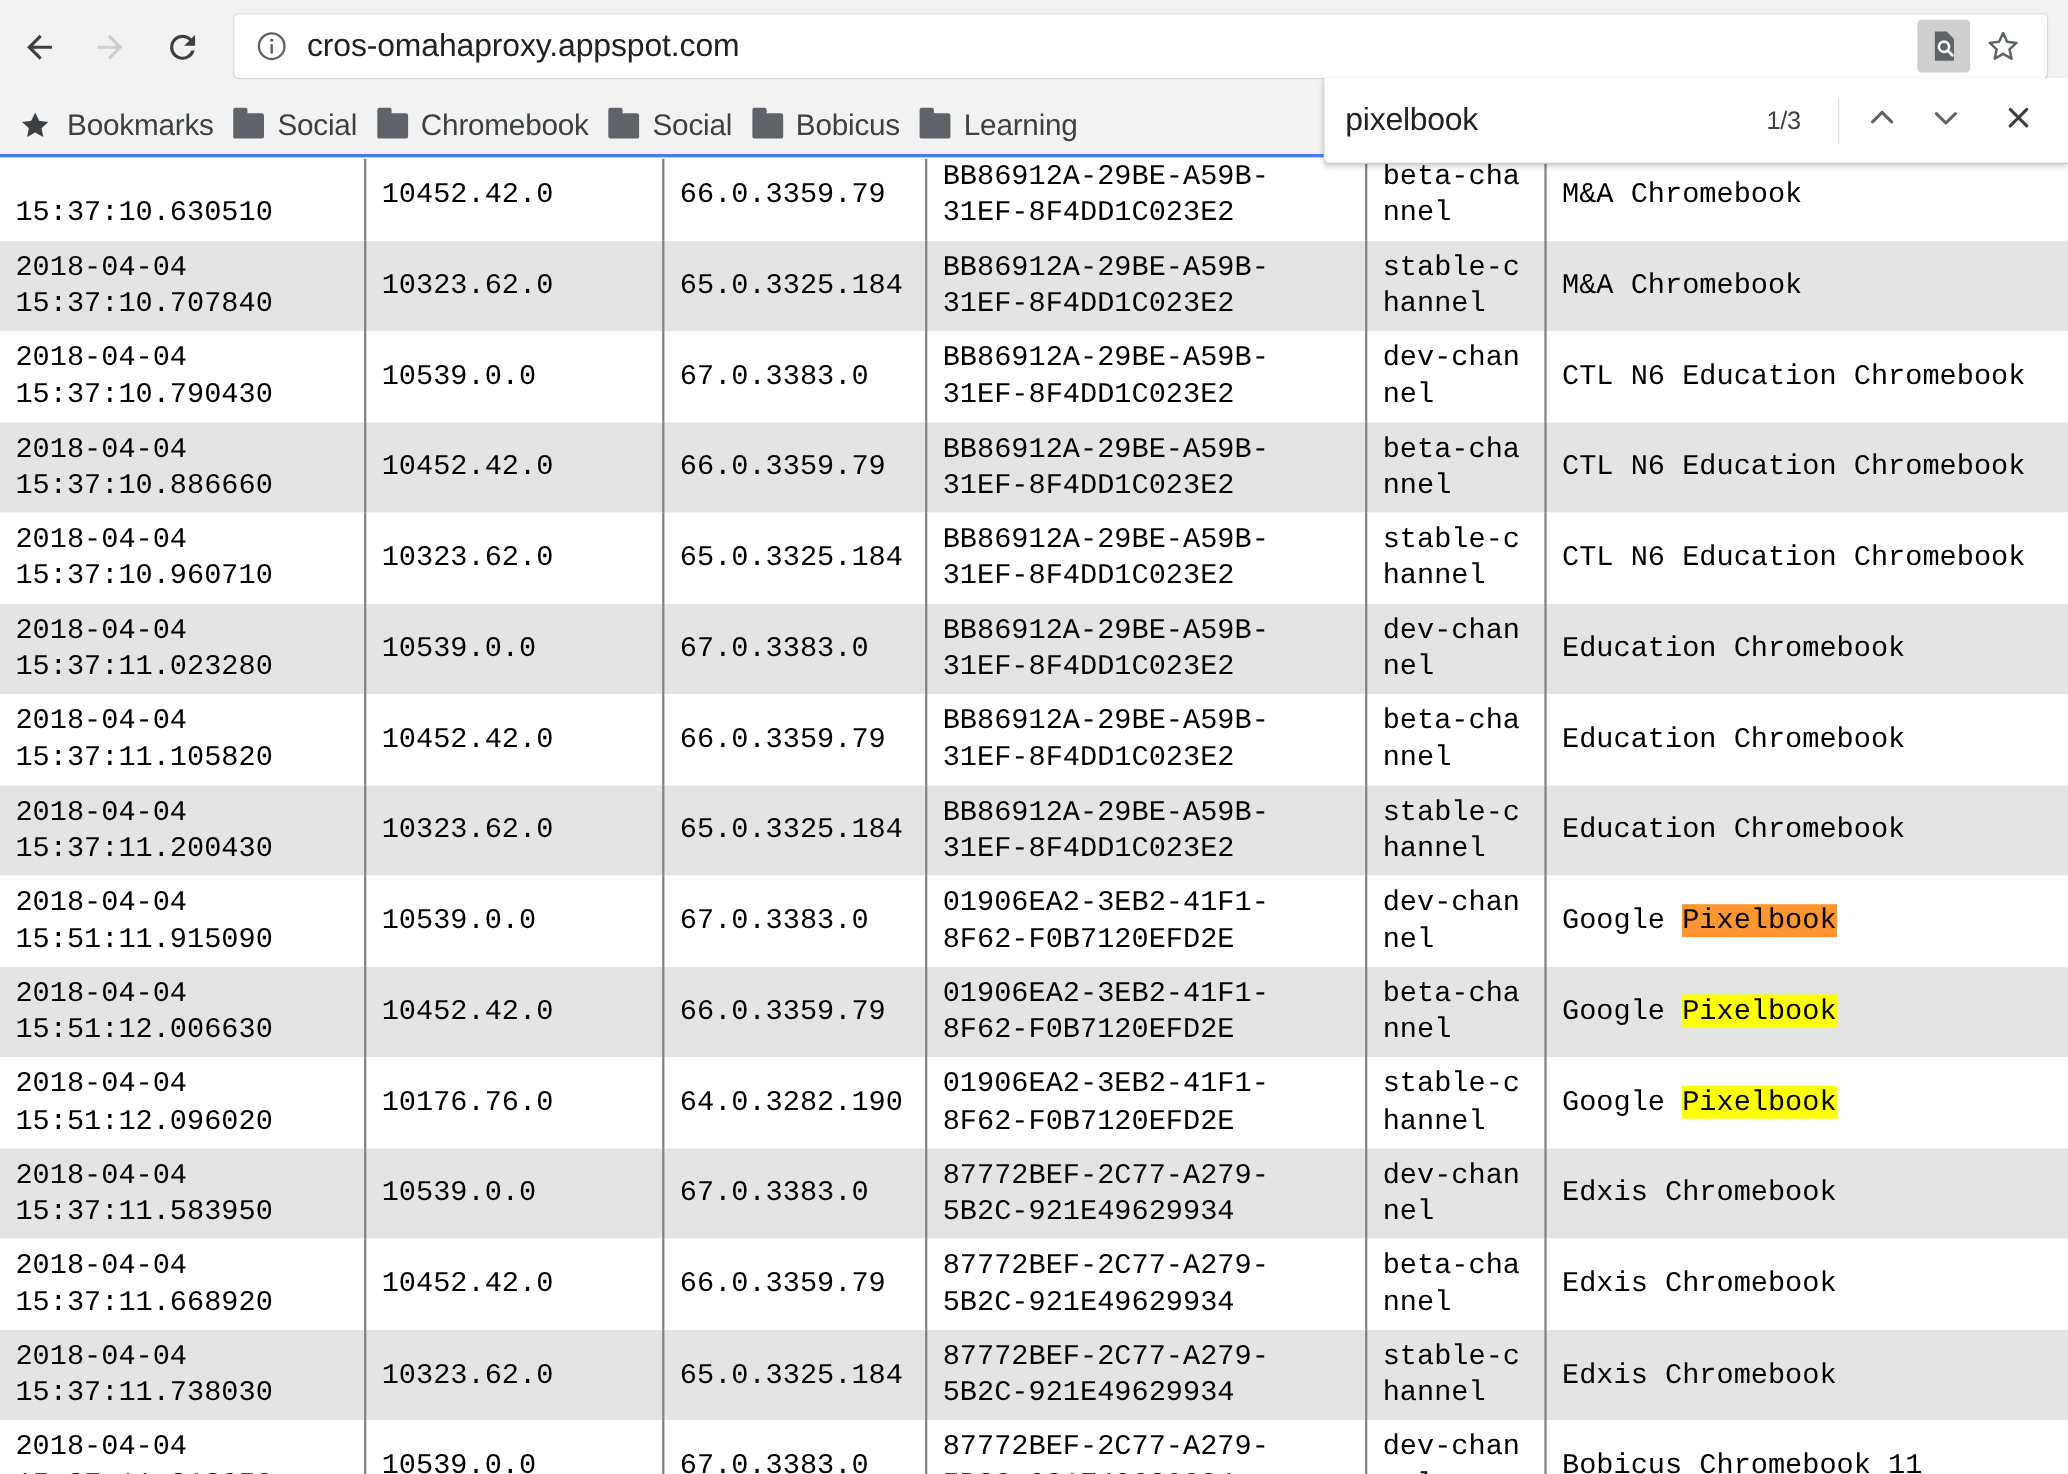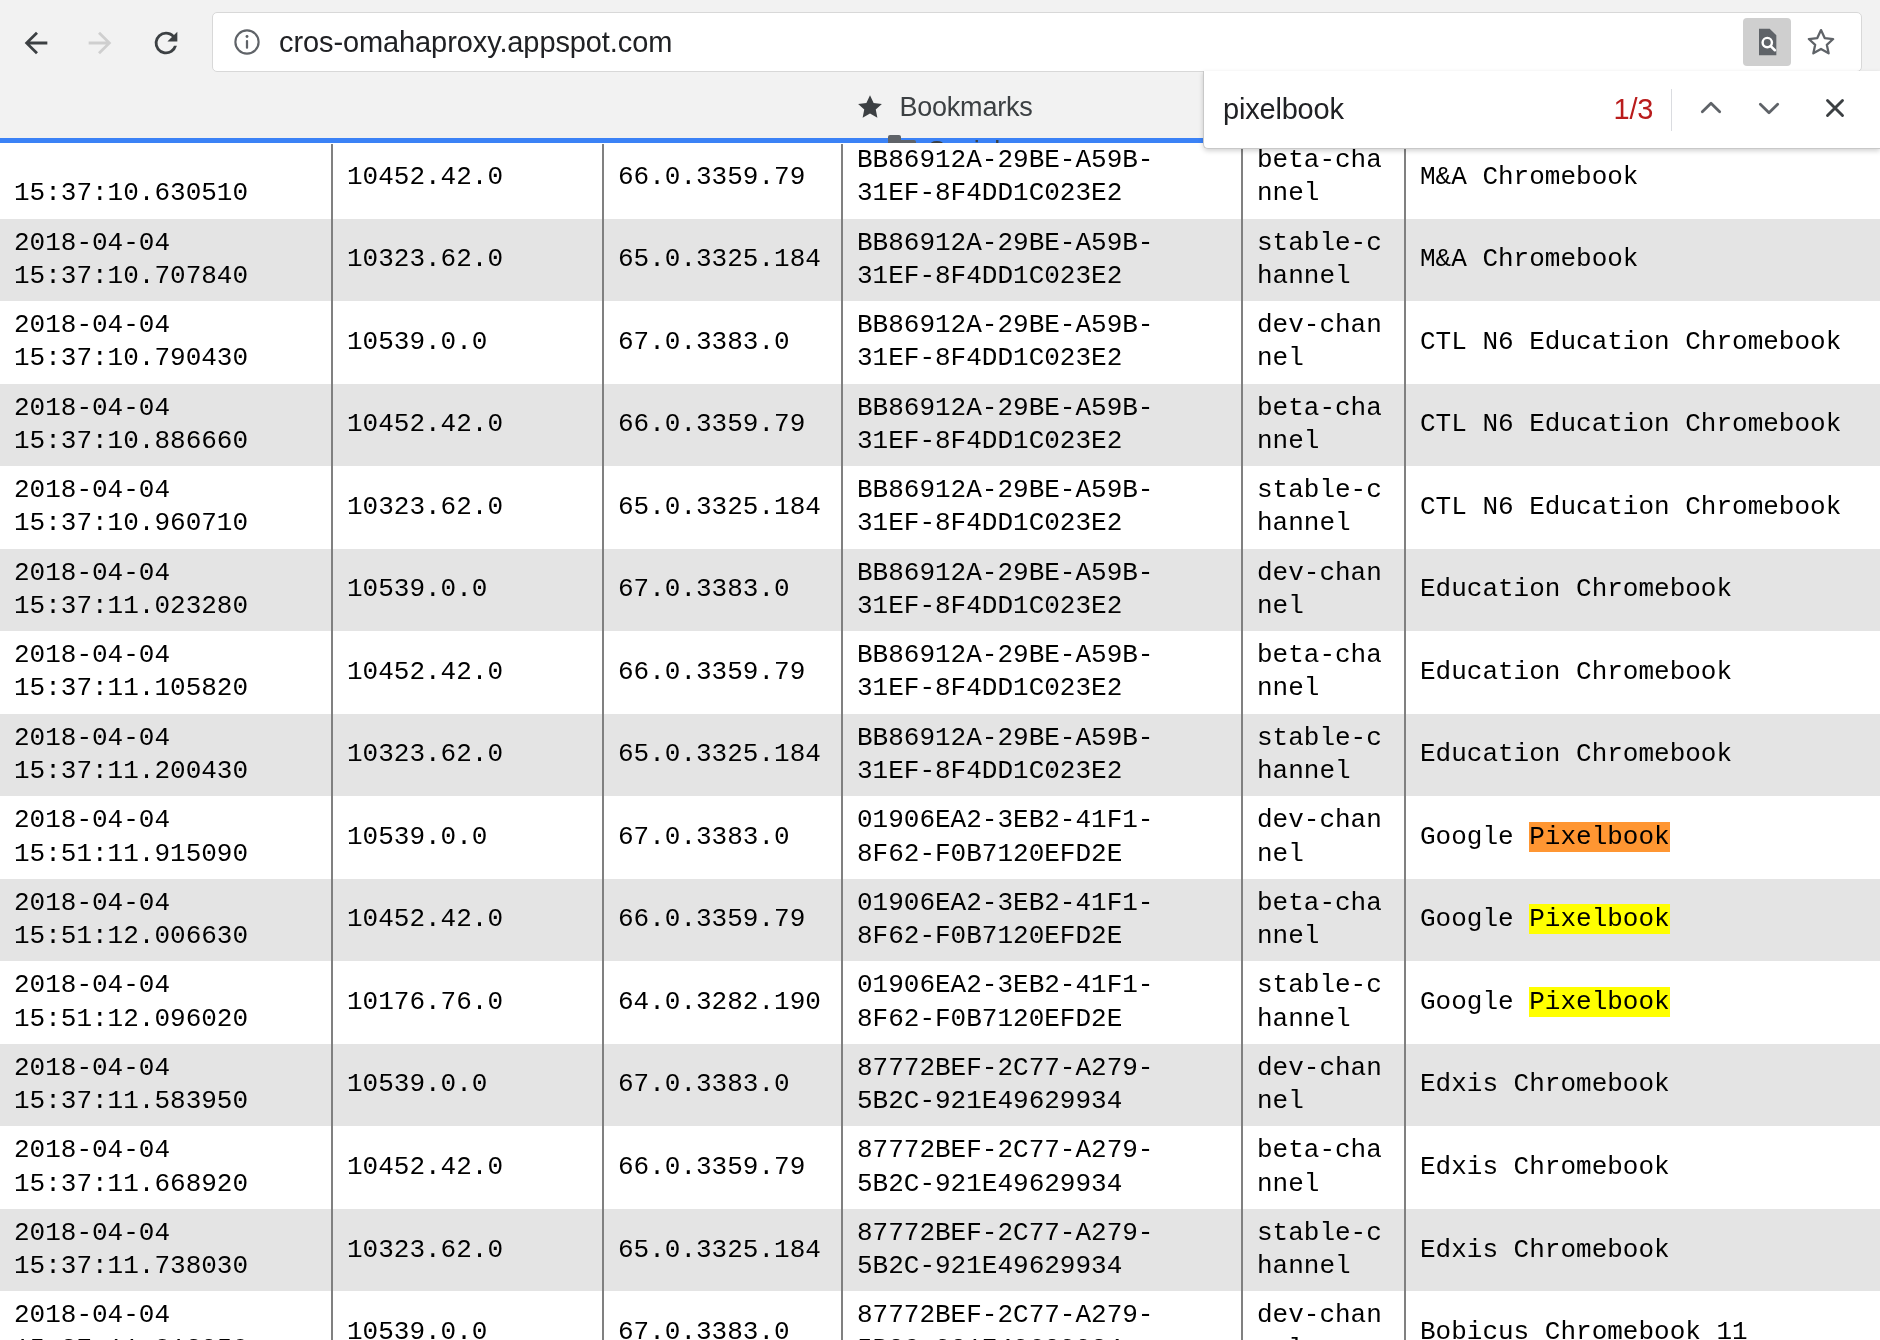--- a/index.html
+++ b/index.html
@@ -8,21 +8,21 @@
     overflow: hidden;
     font-family: "Liberation Sans", sans-serif;
     background: #ffffff;
   }
 
   
   .browser-chrome {
     position: absolute; top: 0; left: 0;
     width: 1880px; height: 143px;
     background: #f2f2f2;
-    border-bottom: 5px solid #3b82f6;
+    border-bottom: 3px solid #3b82f6;
   }
   .toolbar {
     position: absolute; top: 0; left: 0;
     width: 1880px; height: 85px;
     display: flex; align-items: center;
   }
   .nav-btn {
     width: 56px; height: 56px;
     display: flex; align-items: center; justify-content: center;
     flex: 0 0 auto;
@@ -64,21 +64,20 @@
   .omni-icon-btn.active { background: #cfcfcf; }
   .omni-star { margin-left: 6px; }
 
   
   .bookmarks-bar {
     position: absolute; top: 85px; left: 0;
     width: 1880px; height: 58px;
     display: flex; align-items: center;
     padding-left: 8px;
     overflow: hidden;
-    flex-direction: column;
   }
   .bk-item {
     display: flex; align-items: center;
     height: 44px;
     padding: 0 9px;
     border-radius: 4px;
     flex: 0 0 auto;
     white-space: nowrap;
   }
   .bk-label {
@@ -122,23 +121,23 @@
     flex: 1 1 auto;
     border: none; outline: none;
     background: transparent;
     font-family: "Liberation Sans", sans-serif;
     font-size: 29px;
     color: #202124;
     margin-left: 19px;
     letter-spacing: -0.2px;
   }
   .find-count {
-    font-size: 29px;
-    color: #b91c1c;
-    margin-right: 18px;
+    font-size: 23px;
+    color: #404040;
+    margin-right: 34px;
     flex: 0 0 auto;
     letter-spacing: -0.3px;
   }
   .find-sep {
     width: 1px; height: 42px; background: #dadce0;
     flex: 0 0 auto;
   }
   .find-btn {
     width: 58px; height: 58px;
     display: flex; align-items: center; justify-content: center;

